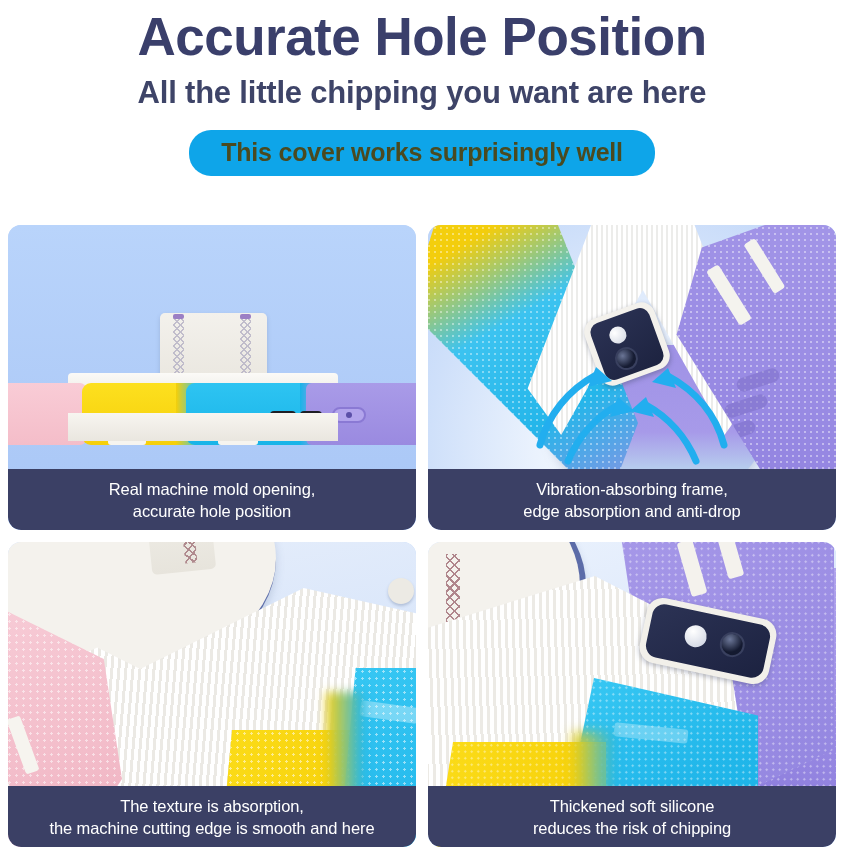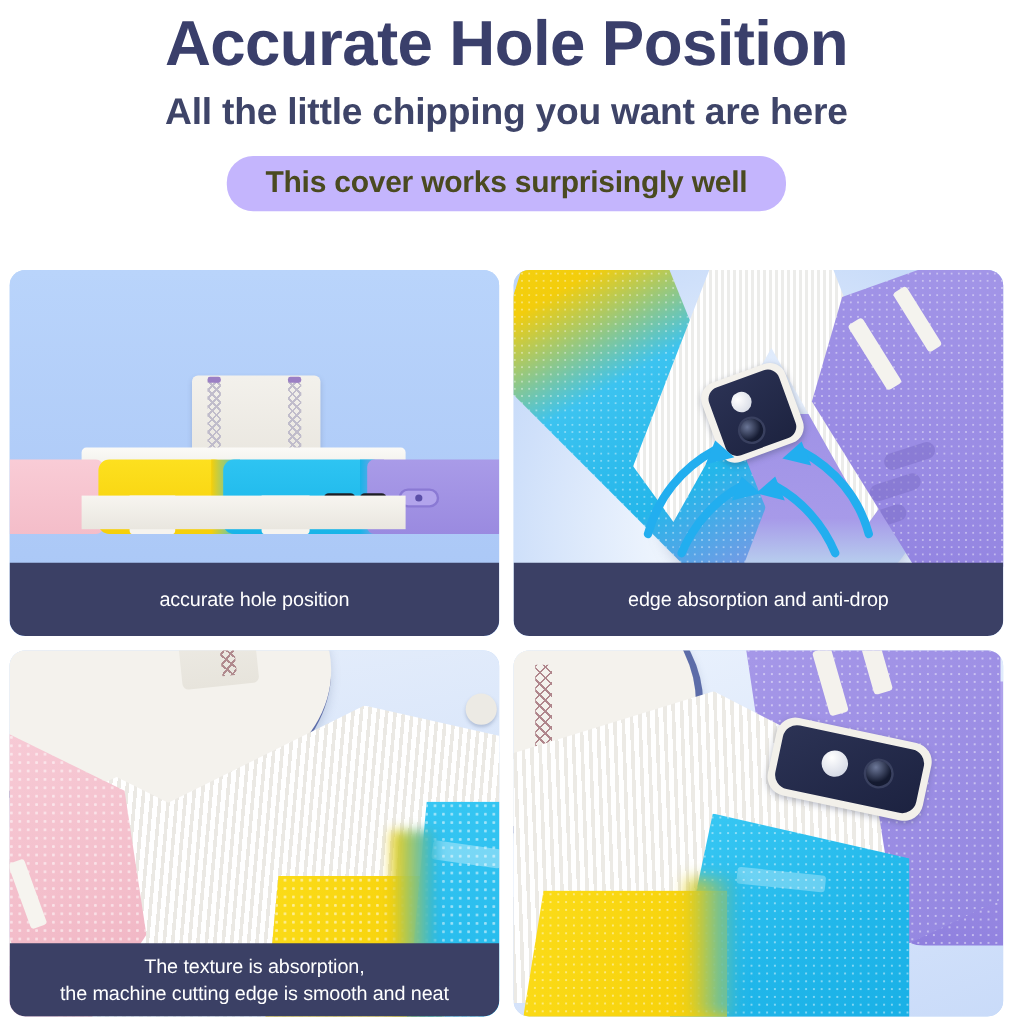--- a/index.html
+++ b/index.html
@@ -47,21 +47,21 @@
   }
 
   .badge-row {
     margin-top: 16px;
     display: flex;
     justify-content: center;
   }
 
   .badge {
     display: inline-block;
-    background: #c4b5fd;
+    background: #0ea5e9;
     color: #4a4a20;
     font-size: 25px;
     font-weight: bold;
     letter-spacing: -0.2px;
     border-radius: 22px;
     padding: 7px 32px 9px 32px;
     line-height: 30px;
     white-space: nowrap;
   }
 
@@ -520,20 +520,21 @@
           <div class="c1-slot s2"></div>
           <div class="c1-btn">
               <i></i>
             </div>
         </div>
 
         <div class="c1-under"></div>
       </div>
 
       <div class="caption">
+        <span class="l1">Real machine mold opening,</span>
         <span class="l2">accurate hole position</span>
       </div>
     </div>
 
     <div class="card">
       <div class="photo">
         <div class="c2-bg"></div>
 
         <div class="c2-bottom-body"></div>
 
@@ -569,20 +570,21 @@
           <g fill="#22AEEF">
             <polygon points="168,142 184,156 160,162"></polygon>
             <polygon points="190,172 206,186 182,192"></polygon>
             <polygon points="240,143 224,157 248,163"></polygon>
             <polygon points="218,172 202,186 226,192"></polygon>
           </g>
         </svg>
       </div>
 
       <div class="caption">
+        <span class="l1">Vibration-absorbing frame,</span>
         <span class="l2">edge absorption and anti-drop</span>
       </div>
     </div>
 
     <div class="card">
       <div class="photo">
         <div class="c3-bg"></div>
 
         <div class="c3-ring"></div>
         <div class="c3-stand">
@@ -603,21 +605,21 @@
         <div class="c3-cyan">
           <div class="c3-dots"></div>
           <div class="c3-slash" style="left:22px; top:36px; width:58px; height:16px; transform:rotate(8deg); background:rgba(255,255,255,.35);"></div>
         </div>
         <div class="c3-blend"></div>
         <div class="c3-knob"></div>
       </div>
 
       <div class="caption">
         <span class="l1">The texture is absorption,</span>
-        <span class="l2">the machine cutting edge is smooth and neat</span>
+        <span class="l2">the machine cutting edge is smooth and here</span>
       </div>
     </div>
 
     <div class="card">
       <div class="photo">
         <div class="c4-bg"></div>
 
         <div class="c4-ring"></div>
         <div class="c4-zig"></div>
 
@@ -644,16 +646,20 @@
         <div class="c4-cyan">
           <div class="c4-dots"></div>
           <div class="c4-slash" style="left:56px; top:48px; width:74px; height:14px; transform:rotate(6deg); background:rgba(255,255,255,.3);"></div>
         </div>
         <div class="c4-yellow">
           <div class="c4-dots"></div>
         </div>
         <div class="c4-blend"></div>
       </div>
 
+      <div class="caption">
+        <span class="l1">Thickened soft silicone</span>
+        <span class="l2">reduces the risk of chipping</span>
+      </div>
     </div>
 
   </div>
 </div>
 
 </body></html>

